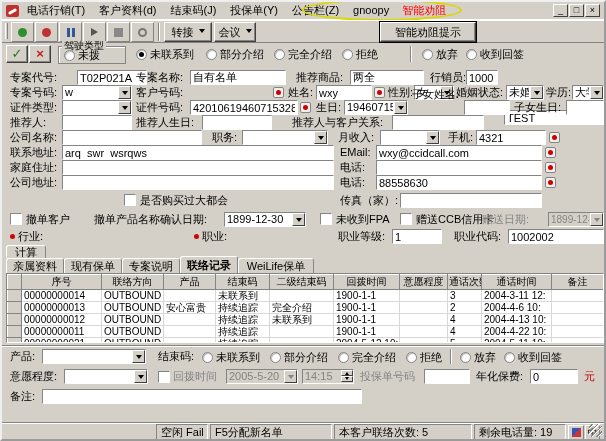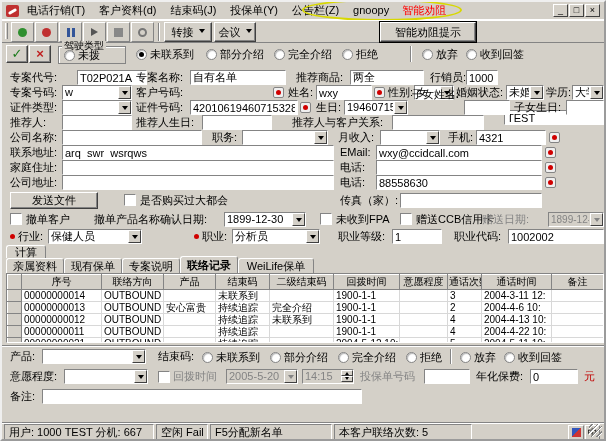--- a/index.html
+++ b/index.html
@@ -271,21 +271,20 @@
   <span class="lbl" style="left:338px;top:158px">电话:</span>
   <input class="fld" style="left: 374px; top: 158px; width: 166px;">
   <span class="dial" style="left:543px;top:160px"></span>
 
   <span class="lbl" style="left:8px;top:173px">公司地址:</span>
   <input class="fld" style="left: 60px; top: 173px; width: 272px;">
   <span class="lbl" style="left:338px;top:173px">电话:</span>
   <input class="fld" style="left: 374px; top: 173px; width: 166px;" value="88558630">
   <span class="dial" style="left:543px;top:175px"></span>
 
-  <span class="btn" style="left:8px;top:190px;width:88px;height:17px;line-height:15px">发送文件</span>
   <span class="chk" style="left:122px;top:192px"></span>
   <span class="lbl" style="left:138px;top:191px">是否购买过大都会</span>
   <span class="lbl" style="left:338px;top:191px">传真（家）:</span>
   <input class="fld" style="left: 398px; top: 191px; width: 142px;">
 
   <span class="chk" style="left:8px;top:211px"></span>
   <span class="lbl" style="left:24px;top:210px">撤单客户</span>
   <span class="lbl" style="left:92px;top:210px">撤单产品名称确认日期:</span>
   <span class="cmb" style="left:222px;top:210px;width:82px">
       <span class="cmb-t">1899-12-30</span>
@@ -300,34 +299,22 @@
   <span class="lbl dis" style="left:480px;top:210px">赠送日期:</span>
   <span class="cmb gfld" style="left:546px;top:210px;width:56px;font-size:10px">
       <span class="cmb-t dis">1899-12-30</span>
       <span class="da">
         <i class="tri-d" style="border-top-color:#848484"></i>
       </span>
     </span>
 
   <i class="bullet" style="left:8px;top:232px"></i>
   <span class="lbl" style="left:16px;top:227px">行业:</span>
-  <span class="cmb" style="left:46px;top:227px;width:94px">
-      <span class="cmb-t">保健人员</span>
-      <span class="da">
-        <i class="tri-d"></i>
-      </span>
-    </span>
   <i class="bullet" style="left:192px;top:232px"></i>
   <span class="lbl" style="left:200px;top:227px">职业:</span>
-  <span class="cmb" style="left:230px;top:227px;width:88px">
-      <span class="cmb-t">分析员</span>
-      <span class="da">
-        <i class="tri-d"></i>
-      </span>
-    </span>
   <span class="lbl" style="left:336px;top:227px">职业等级:</span>
   <input class="fld" style="left: 390px; top: 227px; width: 50px;" value="1">
   <span class="lbl" style="left:452px;top:227px">职业代码:</span>
   <input class="fld" style="left: 506px; top: 227px; width: 96px;" value="1002002">
 
   <span class="tab" style="left:4px;top:243px;width:40px;height:13px;line-height:12px">计算</span>
   <span class="tab" style="left:4px;top:256px;width:58px;height:15px">亲属资料</span>
   <span class="tab" style="left:62px;top:256px;width:58px;height:15px">现有保单</span>
   <span class="tab" style="left:120px;top:256px;width:58px;height:15px">专案说明</span>
   <span class="tab active" style="left:178px;top:254px;width:58px;height:17px;line-height:16px">联络记录</span>
@@ -502,24 +489,24 @@
   <span class="lbl" style="left:474px;top:367px">年化保费:</span>
   <input class="fld" style="left: 528px; top: 367px; width: 48px;" value="0">
   <span class="lbl red" style="left:582px;top:367px">元</span>
 
   <span class="lbl" style="left:8px;top:387px">备注:</span>
   <input class="fld" style="left: 40px; top: 387px; width: 320px;">
 
 
   <div class="groove-h" style="top:420px"></div>
 
-  <span class="scell" style="left:2px;width:150px">用户: 1000 TEST 分机: 667</span>
   <span class="scell" style="left:154px;width:52px">空闲 Fail</span>
   <span class="scell" style="left:208px;width:122px">F5分配新名单</span>
   <span class="scell" style="left:332px;width:138px">本客户联络次数: 5</span>
+  <span class="scell" style="left:472px;width:92px">剩余电话量: 19</span>
   <span class="sico" style="left:566px">
       <i class="lang"></i>
     </span>
   <span class="sico" style="left:583px;width:15px">中</span>
 
   <span class="gripcorner"></span>
 
 </div>
 
 </body></html>

